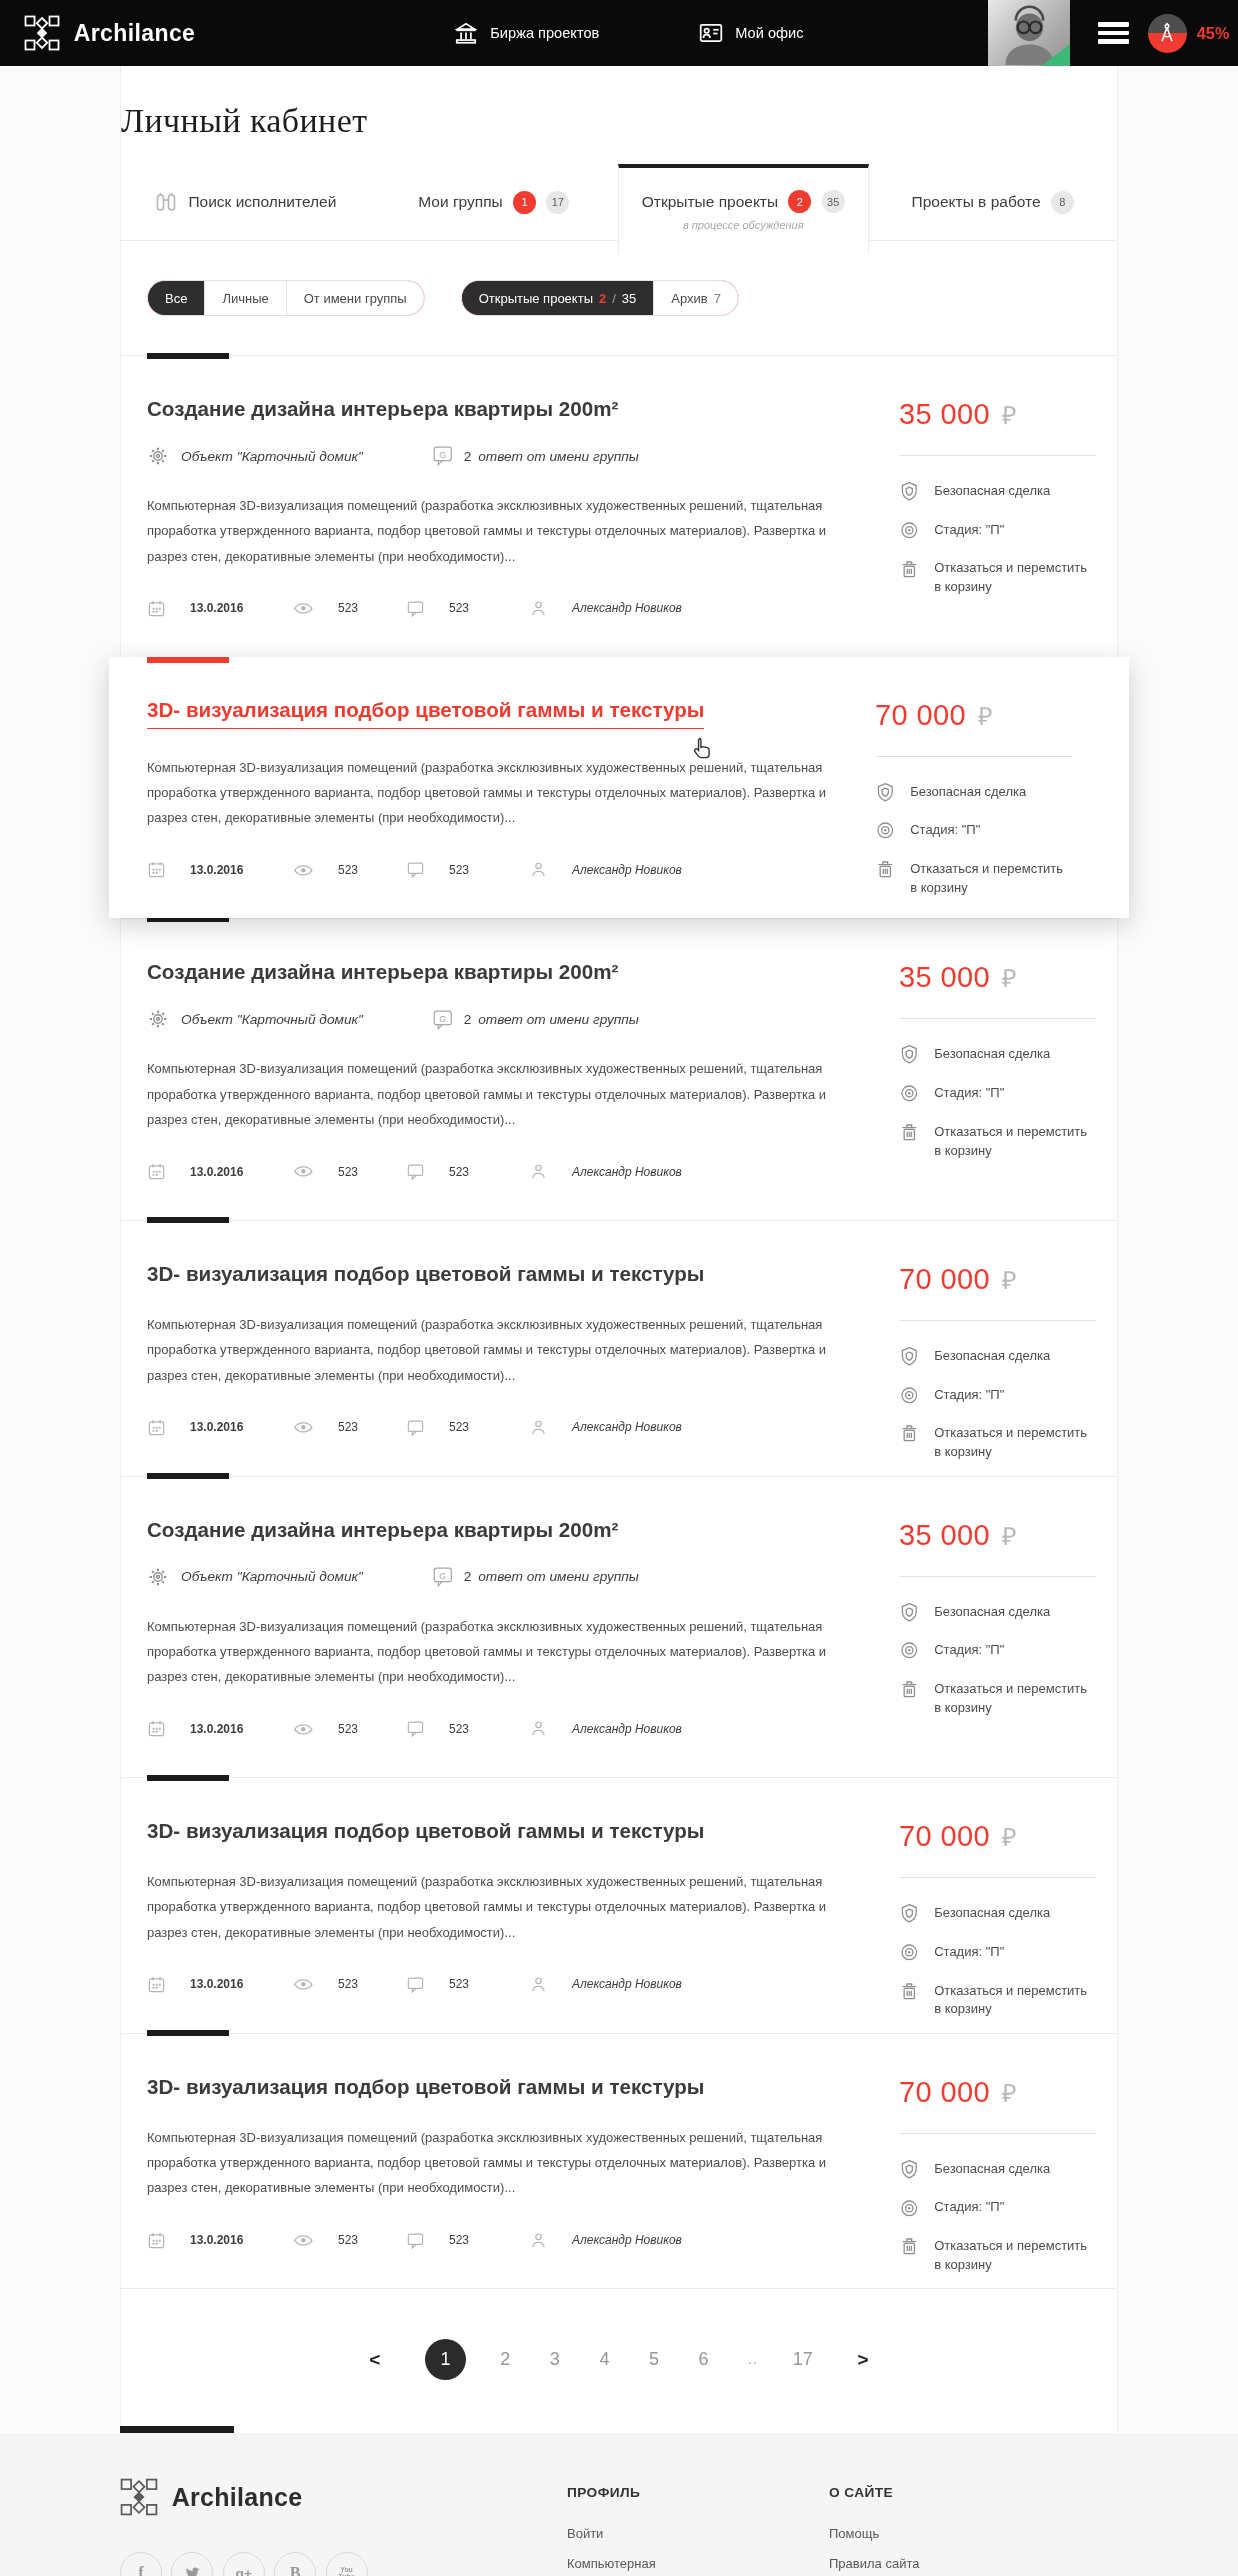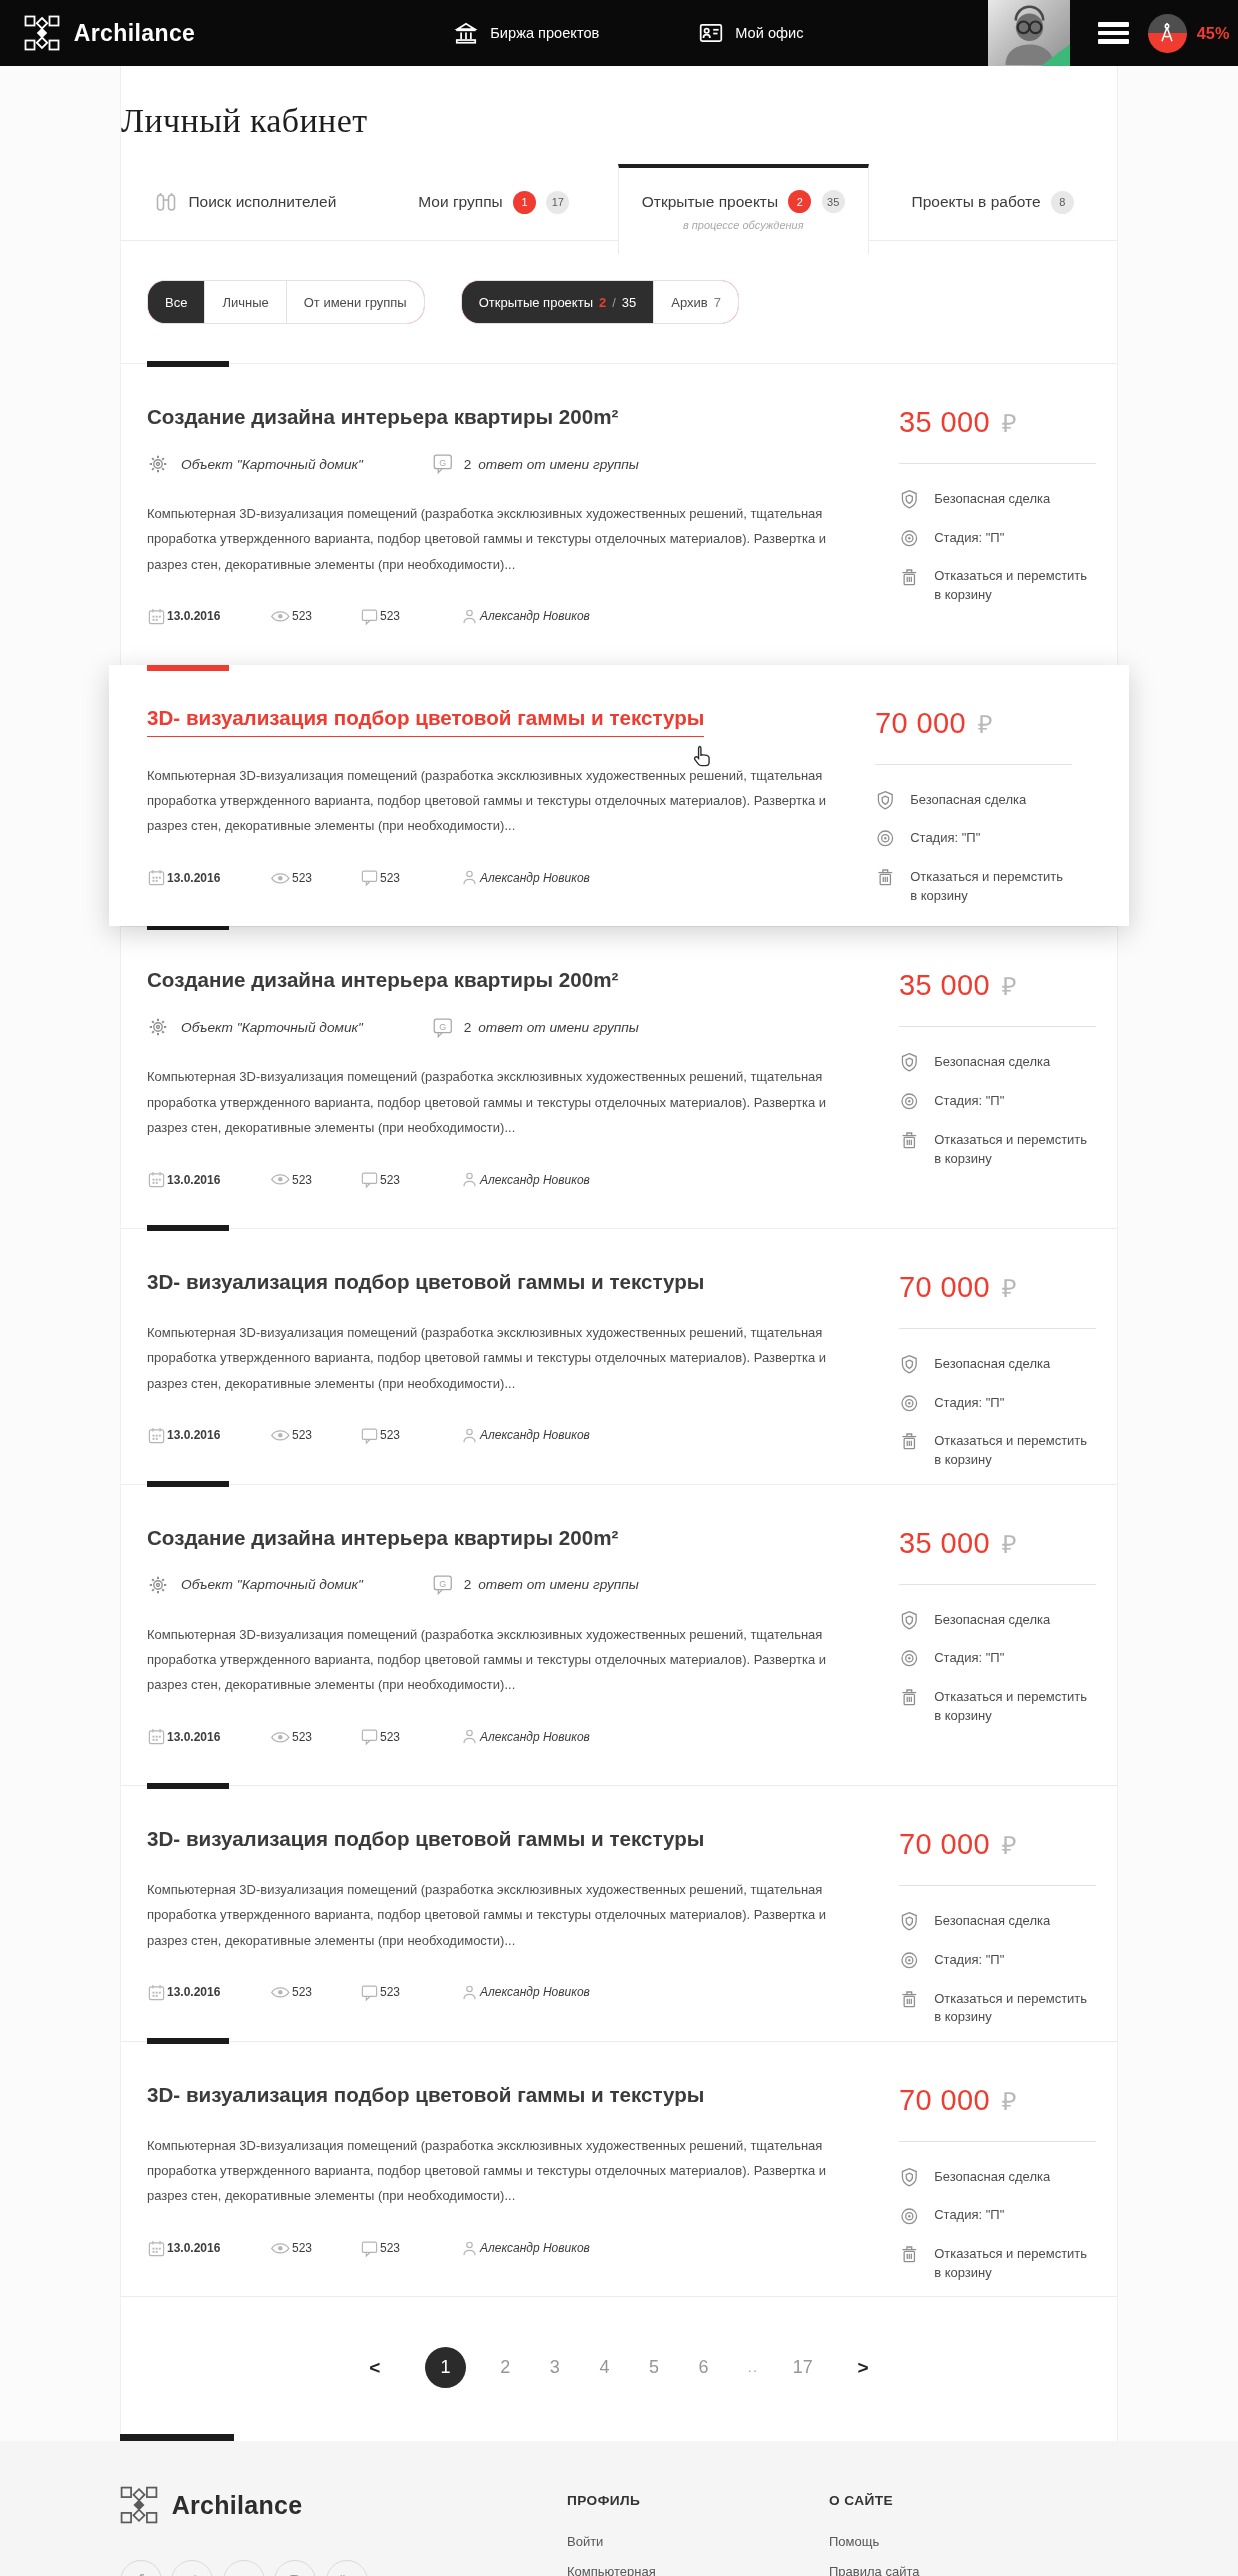--- a/index.html
+++ b/index.html
@@ -39,21 +39,21 @@
   .badge-new { background:#ef3b30; color:#fff; }
   .badge-total { background:#e8e8e8; color:#5a5a5a; }
   .badge:empty, .tab-sub:empty { display:none; }
   .tab-sub { font-style:italic; font-size:11px; color:#a8a8a8; margin-top:6px; }
   .tab.active { background:#fff; border-top:4.3px solid #1f1f1f; border-left:0.9px solid #ececec; border-right:0.9px solid #ececec;
                 margin-bottom:-13.7px; z-index:2; }
   .tab-icon { display:flex; }
 
   
   .filters { display:flex; gap:36px; padding:39px 0 0 26px; }
-  .pill-group { display:inline-flex; border:0.9px solid #e2e2e2; border-radius:18px; overflow:hidden; height:44px; background:#ec4899; }
+  .pill-group { display:inline-flex; border:0.9px solid #e2e2e2; border-radius:18px; overflow:hidden; height:36px; background:#ec4899; }
   .pill { display:flex; align-items:center; gap:6px; padding:0 17px; font-size:13px; color:#4a4a4a;
           border-right:0.9px solid #e2e2e2; cursor:pointer; background:#fff; }
   .pill:last-child { border-right:none; }
   .pill.active { background:#2e2e2e; color:#fff; }
   .pill .cnt-new { color:#ef3b30; font-weight:700; }
   .pill .cnt-sep { color:#9a9a9a; }
   .pill.active .cnt-total { color:#fff; }
   .pill .cnt-total { color:#7d7d7d; }
   .pill span:empty { display:none; }
 
@@ -67,21 +67,21 @@
   .card-title { font-size:20.6px; font-weight:700; color:#3b3b3b; cursor:pointer; display:inline-block; }
   .card.hovered .card-title { color:#ef3b30; border-bottom:1.7px solid #ef3b30; padding-bottom:6px; }
   .cursor-icon { position:absolute; left:543px; top:38px; z-index:4; }
   .obj-row { display:flex; align-items:center; margin-top:24px; color:#3d3d3d; font-size:13.7px; }
   .obj-label { font-style:italic; margin-left:12px; }
   .g-bubble { margin-left:69px; display:flex; }
   .reply-count { margin-left:10.3px; }
   .reply-label { font-style:italic; margin-left:6.9px; }
   .card-desc { margin-top:26px; font-size:13px; line-height:1.95; color:#4e4e4e; }
   .meta-row { display:flex; align-items:center; margin-top:29px; font-size:12px; color:#3c3c3c; }
-  .meta-item { display:flex; align-items:center; gap:1px; }
+  .meta-item { display:flex; align-items:center; gap:24px; }
   .m-date { font-weight:700; }
   .m-views { margin-left:50px; } .m-comments { margin-left:48px; } .m-author { margin-left:60px; font-style:italic; }
 
   .card-side { position:absolute; top:41px; left:778px; width:245px; }
   .card.hovered .card-side { left:766px; }
   .price-row { display:flex; align-items:baseline; gap:12px; }
   .price { font-size:29px; color:#ef3b30; letter-spacing:0.4px; }
   .ruble { font-size:25px; color:#b8b8b8; }
   .side-divider { border-top:0.9px solid #e2e2e2; width:197px; margin:24px 0 26px; }
   .side-item { display:flex; align-items:flex-start; gap:14.6px; margin-bottom:19px; font-size:13px; color:#4c4c4c; line-height:1.45; }

